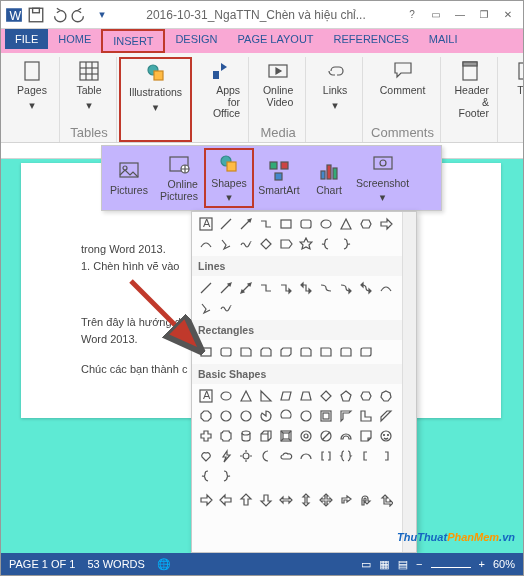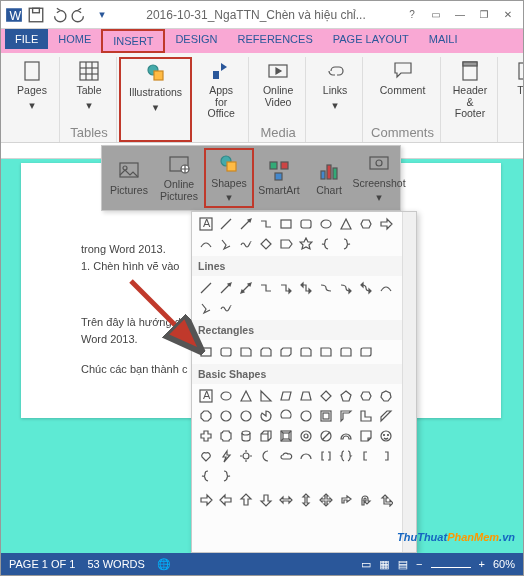--- a/index.html
+++ b/index.html
@@ -13,26 +13,26 @@
 .tabbar{height:24px;display:flex;align-items:flex-start;padding-left:4px;background:#f9a8d4}
 .tab{padding:4px 10px;font-size:11px;color:#2a579a;text-transform:uppercase;cursor:default}
 .tab.file{background:#2a579a;color:#fff}
 .tab.active{border:2px solid #c0392b;color:#2a579a}
 .ribbon{height:90px;background:#f5f5f5;border-bottom:1px solid #d4d4d4;display:flex;padding:4px 4px 0 4px;gap:2px}
 .group{display:flex;flex-direction:column;align-items:center;border-right:1px solid #ddd;padding:0 6px 2px 6px}
 .group-body{flex:1;display:flex;align-items:flex-start;gap:6px}
 .group-label{font-size:13px;color:#888;margin-top:2px}
 .ribbtn{display:flex;flex-direction:column;align-items:center;gap:2px;padding:2px;min-width:42px}
 .ribbtn .icon{width:24px;height:24px;display:flex;align-items:center;justify-content:center}
-.ribbtn .lbl{font-size:10.5px;text-align:center;line-height:1.1}
+.ribbtn .lbl{font-size:10.5px;text-align:right;line-height:1.1}
 .hl-red{border:2px solid #c0392b}
 .doc-area{position:absolute;left:0;right:0;top:142px;bottom:22px;background:#5eead4;overflow:hidden}
 .ruler{height:16px;background:#fff;border-bottom:1px solid #d4d4d4}
 .page{position:absolute;left:20px;top:20px;width:480px;background:#fff;box-shadow:0 1px 3px rgba(0,0,0,.2);padding:40px 60px;font-size:12px;line-height:1.5;color:#222}
-.popup-row{position:absolute;left:100px;top:144px;width:300px;height:66px;background:#a3a3a3;border:1px solid #c8c8c8;box-shadow:2px 2px 4px rgba(0,0,0,.15);display:flex;align-items:center;padding:8px 2px}
+.popup-row{position:absolute;left:100px;top:144px;width:341px;height:66px;background:#c4b5fd;border:1px solid #c8c8c8;box-shadow:2px 2px 4px rgba(0,0,0,.15);display:flex;align-items:center;padding:8px 2px}
 .popup-row .ribbtn{min-width:50px}
 .shapes-panel{position:absolute;left:190px;top:210px;width:226px;bottom:22px;background:#fcfcfc;border:1px solid #c8c8c8;box-shadow:2px 2px 6px rgba(0,0,0,.2);overflow:hidden;display:flex;flex-direction:column}
 .sp-cat{font-weight:bold;color:#666;padding:4px 6px;background:#f5f5f5;font-size:10.5px}
 .sp-grid{display:flex;flex-wrap:wrap;padding:2px 4px;gap:0}
 .sp-item{width:18px;height:18px;display:flex;align-items:center;justify-content:center;margin:1px}
 .sp-item svg{width:14px;height:14px}
 .sp-scroll{width:14px;background:#f0f0f0;border-left:1px solid #ddd;position:absolute;right:0;top:0;bottom:0}
 .statusbar{position:absolute;left:0;right:0;bottom:0;height:22px;background:#2a579a;color:#fff;display:flex;align-items:center;padding:0 8px;font-size:10px;gap:12px}
 .statusbar .r{margin-left:auto;display:flex;gap:8px;align-items:center}
 .arrow{position:absolute;left:120px;top:270px;width:90px;height:90px;pointer-events:none;z-index:5}
@@ -77,22 +77,22 @@
     <span>❐</span>
     <span>✕</span>
   </div>
 </div>
 
 <div class="tabbar">
   <div class="tab file">FILE</div>
   <div class="tab">HOME</div>
   <div class="tab active">INSERT</div>
   <div class="tab">DESIGN</div>
+  <div class="tab">PAGE LAYOUT</div>
   <div class="tab">REFERENCES</div>
-  <div class="tab">PAGE LAYOUT</div>
   <div class="tab">MAILI</div>
 </div>
 
 <div class="ribbon">
   <div class="group">
     <div class="group-body">
         <div class="ribbtn">
           <span class="icon">
             <svg viewBox="0 0 24 24">
               <rect x="5" y="3" width="14" height="18"></rect>

